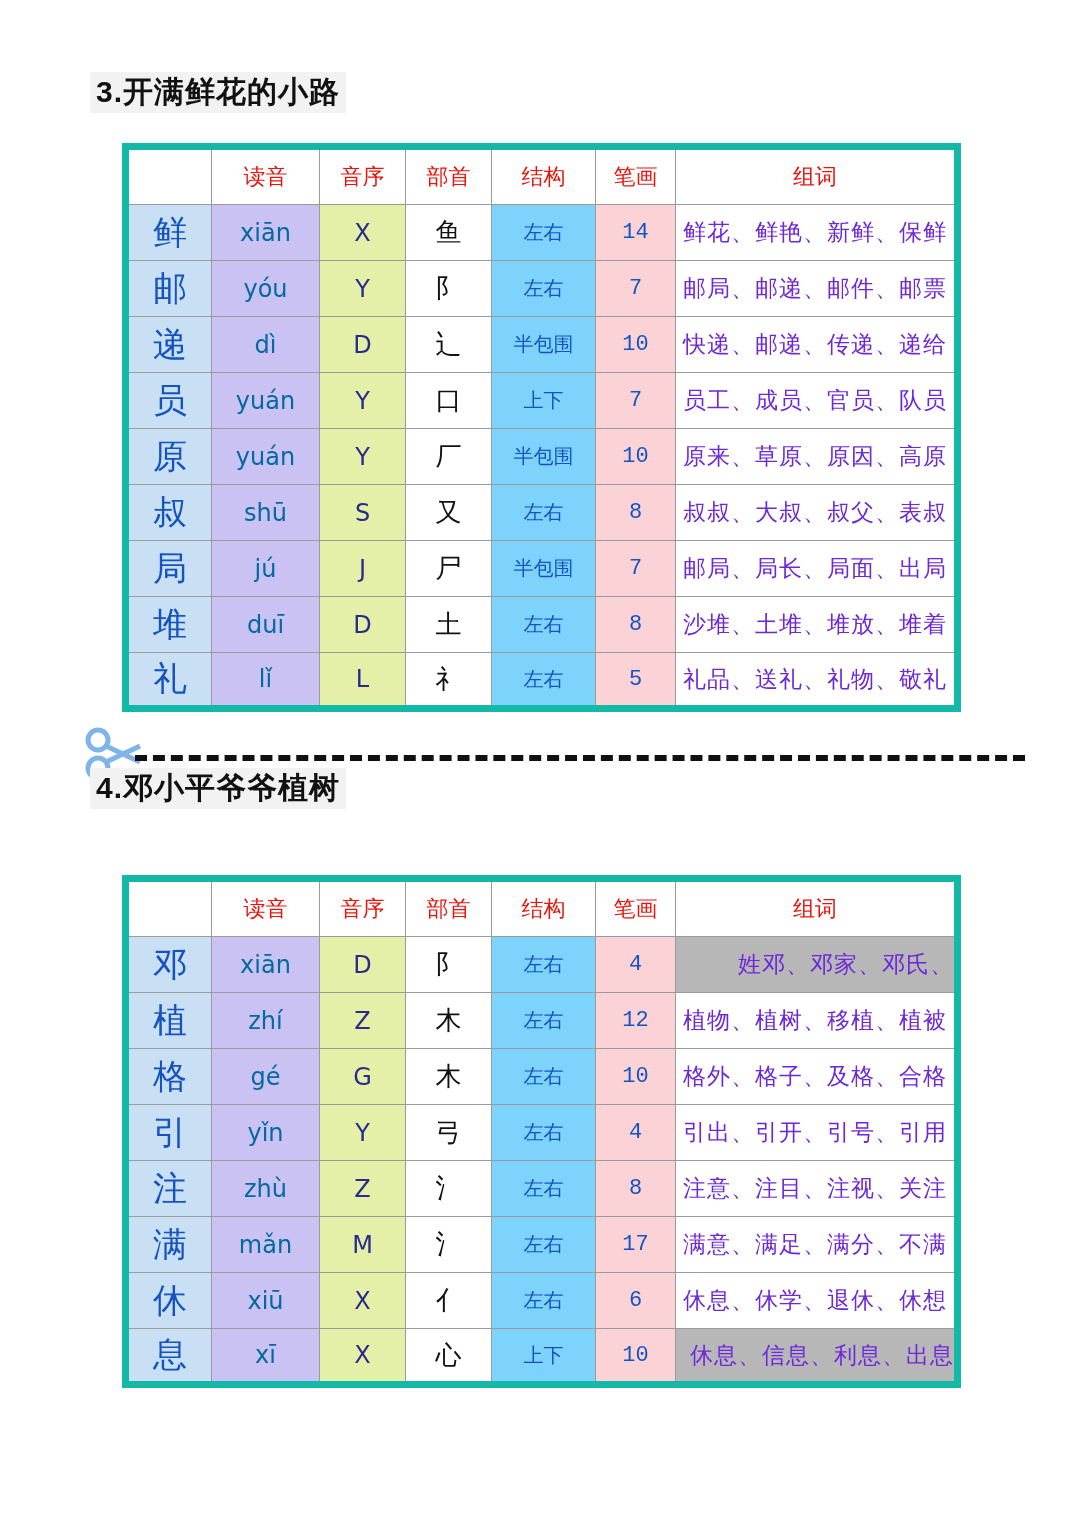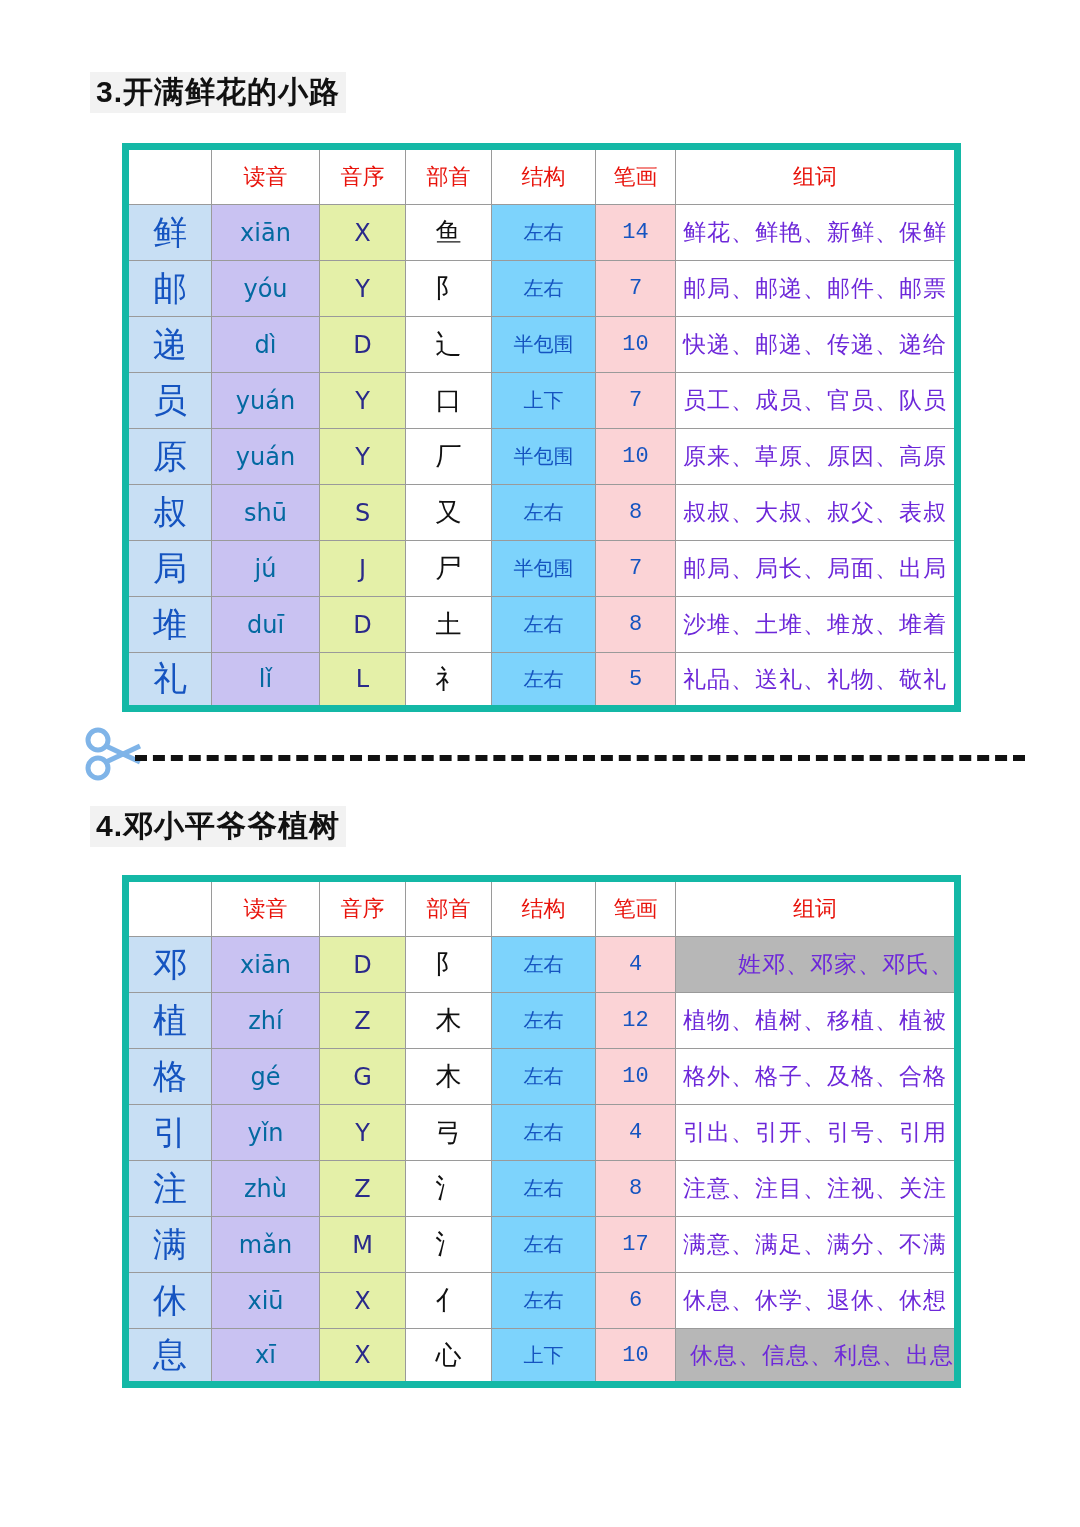--- a/index.html
+++ b/index.html
@@ -25,21 +25,21 @@
     font-size: 30px;
     font-weight: bold;
     color: #111111;
     letter-spacing: 1px;
     margin: 0;
     padding: 0 6px;
     display: inline-block;
     background: #f2f2f2;
   }
   .title-wrap-1 { position: absolute; left: 90px; top: 72px; }
-  .title-wrap-2 { position: absolute; left: 90px; top: 806px; }
+  .title-wrap-2 { position: absolute; left: 90px; top: 768px; }
 
   table.hanzi {
     border-collapse: collapse;
     table-layout: fixed;
     position: absolute;
     left: 122px;
     width: 832px;
     border: 7px solid #14b8a6;
   }
   table.t1 { top: 143px; }

